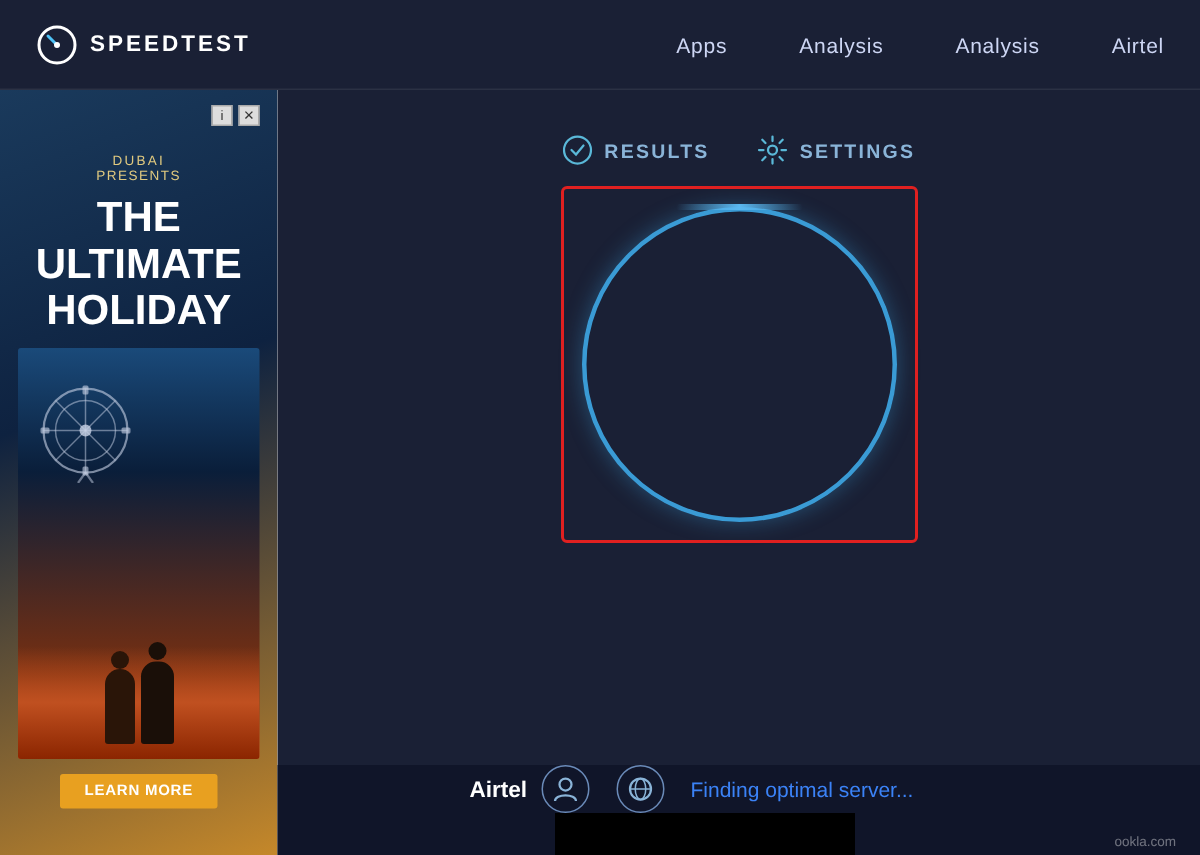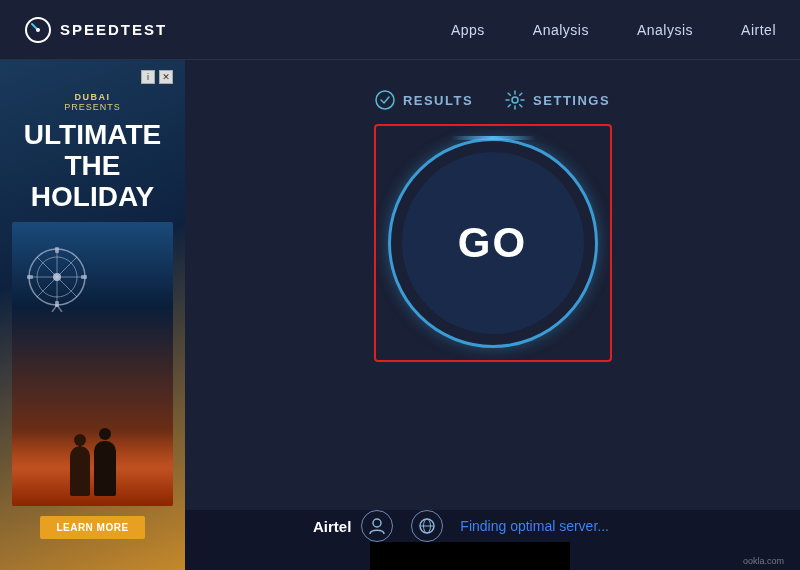--- a/index.html
+++ b/index.html
@@ -123,22 +123,21 @@
       border: 1px solid #aaa;
       cursor: pointer;
     }
 
     .ad-title-small {
       font-size: 9px;
       color: #e0c97f;
       letter-spacing: 1.5px;
       text-transform: uppercase;
       text-align: left;
-      margin-top: 4px;
-      font-weight: bold;
+      margin-top: 14px;
     }
 
     .ad-title-presents {
       font-size: 9px;
       color: #e0c97f;
       letter-spacing: 1px;
       text-transform: uppercase;
       text-align: center;
       margin-bottom: 4px;
     }
@@ -387,22 +386,22 @@
     <div class="ad-inner">
       <div class="ad-top-bar">
         <div class="ad-close-box">
           <div class="ad-info-icon">i</div>
           <div class="ad-close-icon">✕</div>
         </div>
       </div>
       <div class="ad-title-small">DUBAI</div>
       <div class="ad-title-presents">PRESENTS</div>
       <div class="ad-headline">
+        <div>THE</div>
         <div>ULTIMATE</div>
-        <div>THE</div>
         <div>HOLIDAY</div>
       </div>
 
       <div class="ad-image-area">
 
         <div class="ferris-wheel">
           <svg viewBox="0 0 70 70" xmlns="http://www.w3.org/2000/svg">
             <circle cx="35" cy="35" r="28" stroke="rgba(200,210,230,0.6)" stroke-width="1.5" fill="none"></circle>
             <circle cx="35" cy="35" r="20" stroke="rgba(200,210,230,0.5)" stroke-width="1" fill="none"></circle>
             <line x1="35" y1="7" x2="35" y2="63" stroke="rgba(200,210,230,0.5)" stroke-width="1"></line>
@@ -455,23 +454,20 @@
           </svg>
         </div>
         <span class="action-label">SETTINGS</span>
       </div>
     </div>
 
     <div class="go-button-wrapper">
       <div class="go-button-outer-frame"></div>
       <div class="go-button-border"></div>
       <div class="go-button-highlight"></div>
-      <div class="go-button-inner">
-        <span class="go-text">GO</span>
-      </div>
     </div>
 
     <div class="bottom-info">
       <div class="provider-area">
         <span class="provider-name">Airtel</span>
         <div class="provider-icon">
           <svg width="18" height="18" viewBox="0 0 18 18">
             <circle cx="9" cy="6" r="4" stroke="#8ab4d8" stroke-width="1.5" fill="none"></circle>
             <path d="M2 17 C2 12 16 12 16 17" stroke="#8ab4d8" stroke-width="1.5" fill="none"></path>
           </svg>

